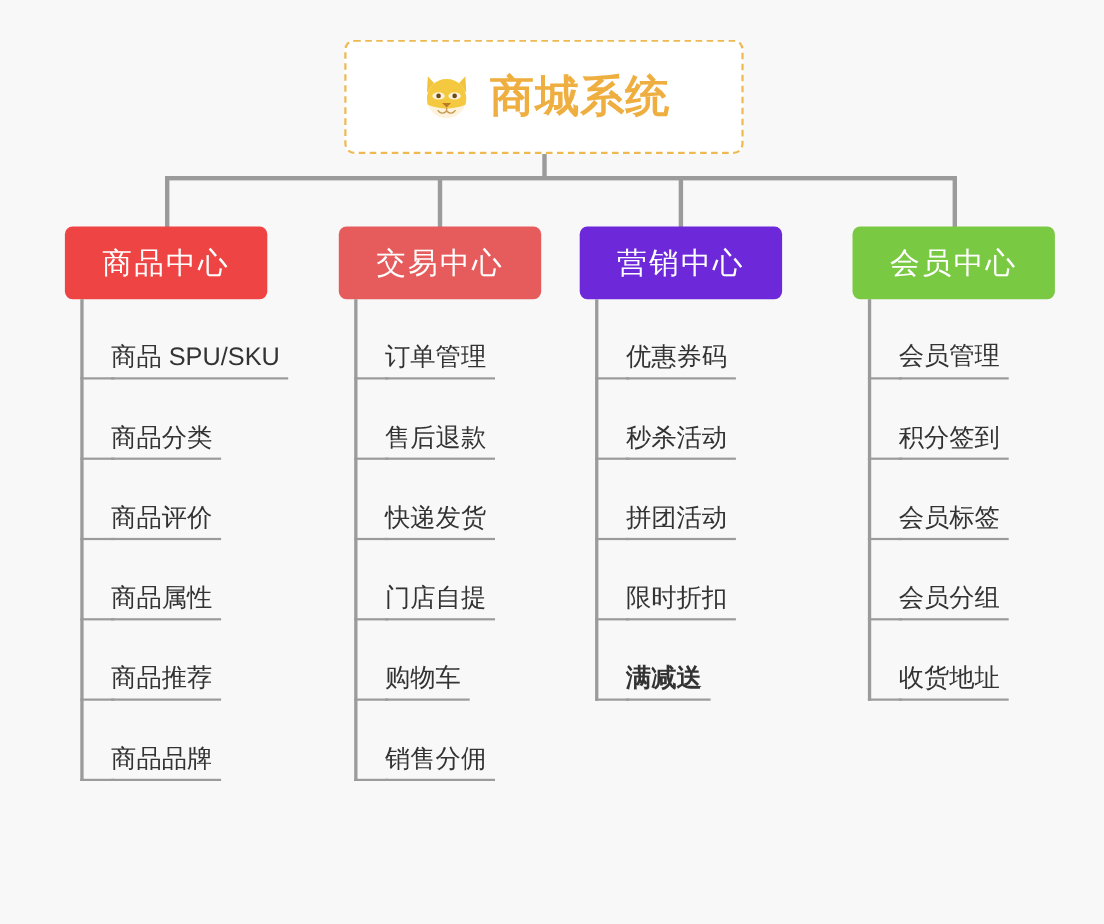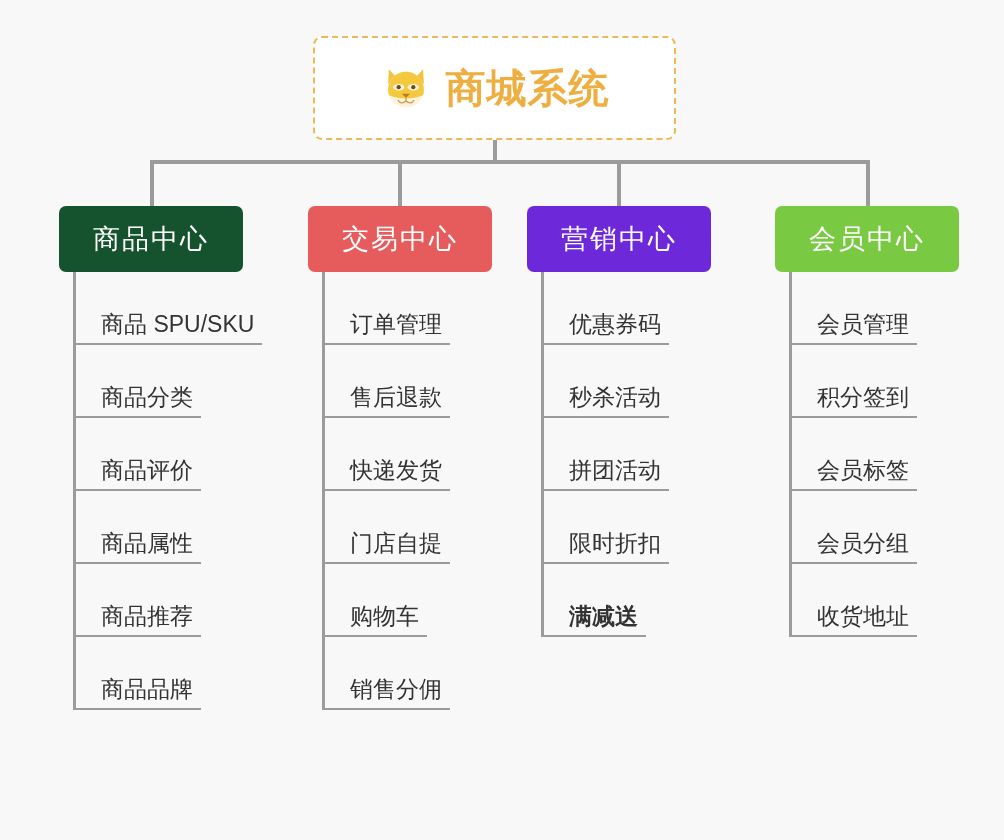--- a/index.html
+++ b/index.html
@@ -175,21 +175,21 @@
   </div>
 
   <div class="conn conn-stem" style="background: rgb(155, 155, 155);"></div>
   <div class="conn conn-bus" style="background: rgb(155, 155, 155);"></div>
   <div class="conn conn-drop c1" style="background: rgb(155, 155, 155);"></div>
   <div class="conn conn-drop c2" style="background: rgb(155, 155, 155);"></div>
   <div class="conn conn-drop c3" style="background: rgb(155, 155, 155);"></div>
   <div class="conn conn-drop c4" style="background: rgb(155, 155, 155);"></div>
 
   <div class="branch b1">
-    <div class="branch-header" style="background:#14532d">商品中心</div>
+    <div class="branch-header" style="background:#ef4444">商品中心</div>
     <ul class="leaf-list">
       <div class="leaf-trunk" style="background: rgb(155, 155, 155);"></div>
       <li class="leaf-item">
           <span class="leaf-label" style="border-bottom-color: rgb(155, 155, 155);">商品 SPU/SKU</span>
         </li>
       <li class="leaf-item">
           <span class="leaf-label" style="border-bottom-color: rgb(155, 155, 155);">商品分类</span>
         </li>
       <li class="leaf-item">
           <span class="leaf-label" style="border-bottom-color: rgb(155, 155, 155);">商品评价</span>
@@ -251,21 +251,21 @@
           <span class="leaf-label" style="border-bottom-color: rgb(155, 155, 155); font-weight: bold;">满减送</span>
         </li>
     </ul>
   </div>
 
   <div class="branch b4">
     <div class="branch-header" style="background:#7ac943">会员中心</div>
     <ul class="leaf-list">
       <div class="leaf-trunk" style="background: rgb(155, 155, 155);"></div>
       <li class="leaf-item">
-          <span class="leaf-label" style="border-bottom-color: rgb(155, 155, 155);">会员管理</span>
+          <span class="leaf-label" style="border-bottom-color: rgb(155, 155, 155); font-family: Liberation Serif, serif;">会员管理</span>
         </li>
       <li class="leaf-item">
           <span class="leaf-label" style="border-bottom-color: rgb(155, 155, 155);">积分签到</span>
         </li>
       <li class="leaf-item">
           <span class="leaf-label" style="border-bottom-color: rgb(155, 155, 155);">会员标签</span>
         </li>
       <li class="leaf-item">
           <span class="leaf-label" style="border-bottom-color: rgb(155, 155, 155);">会员分组</span>
         </li>

